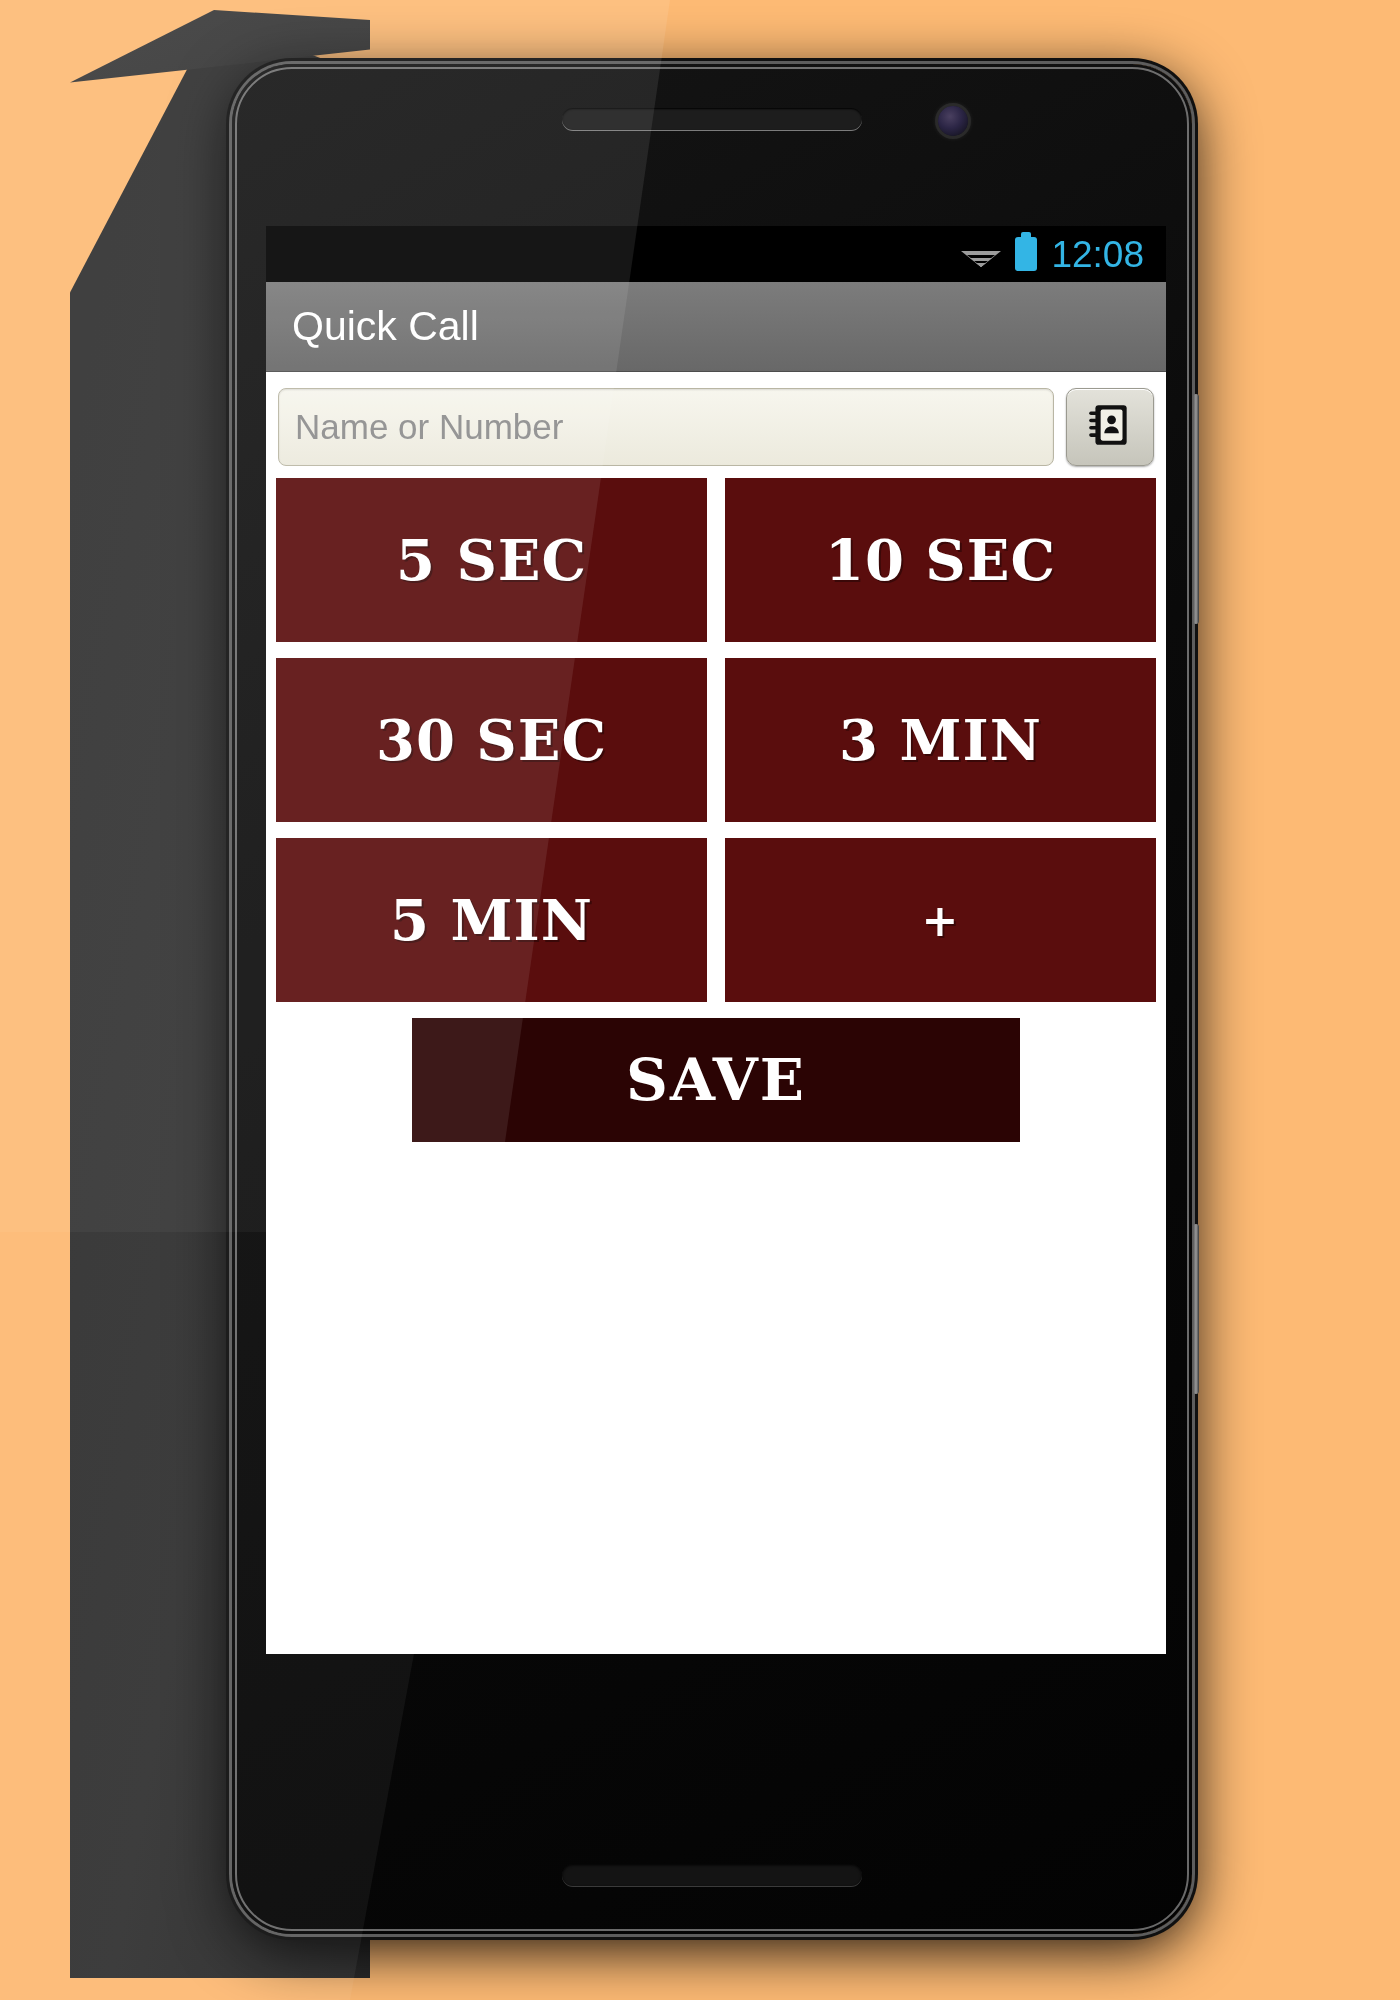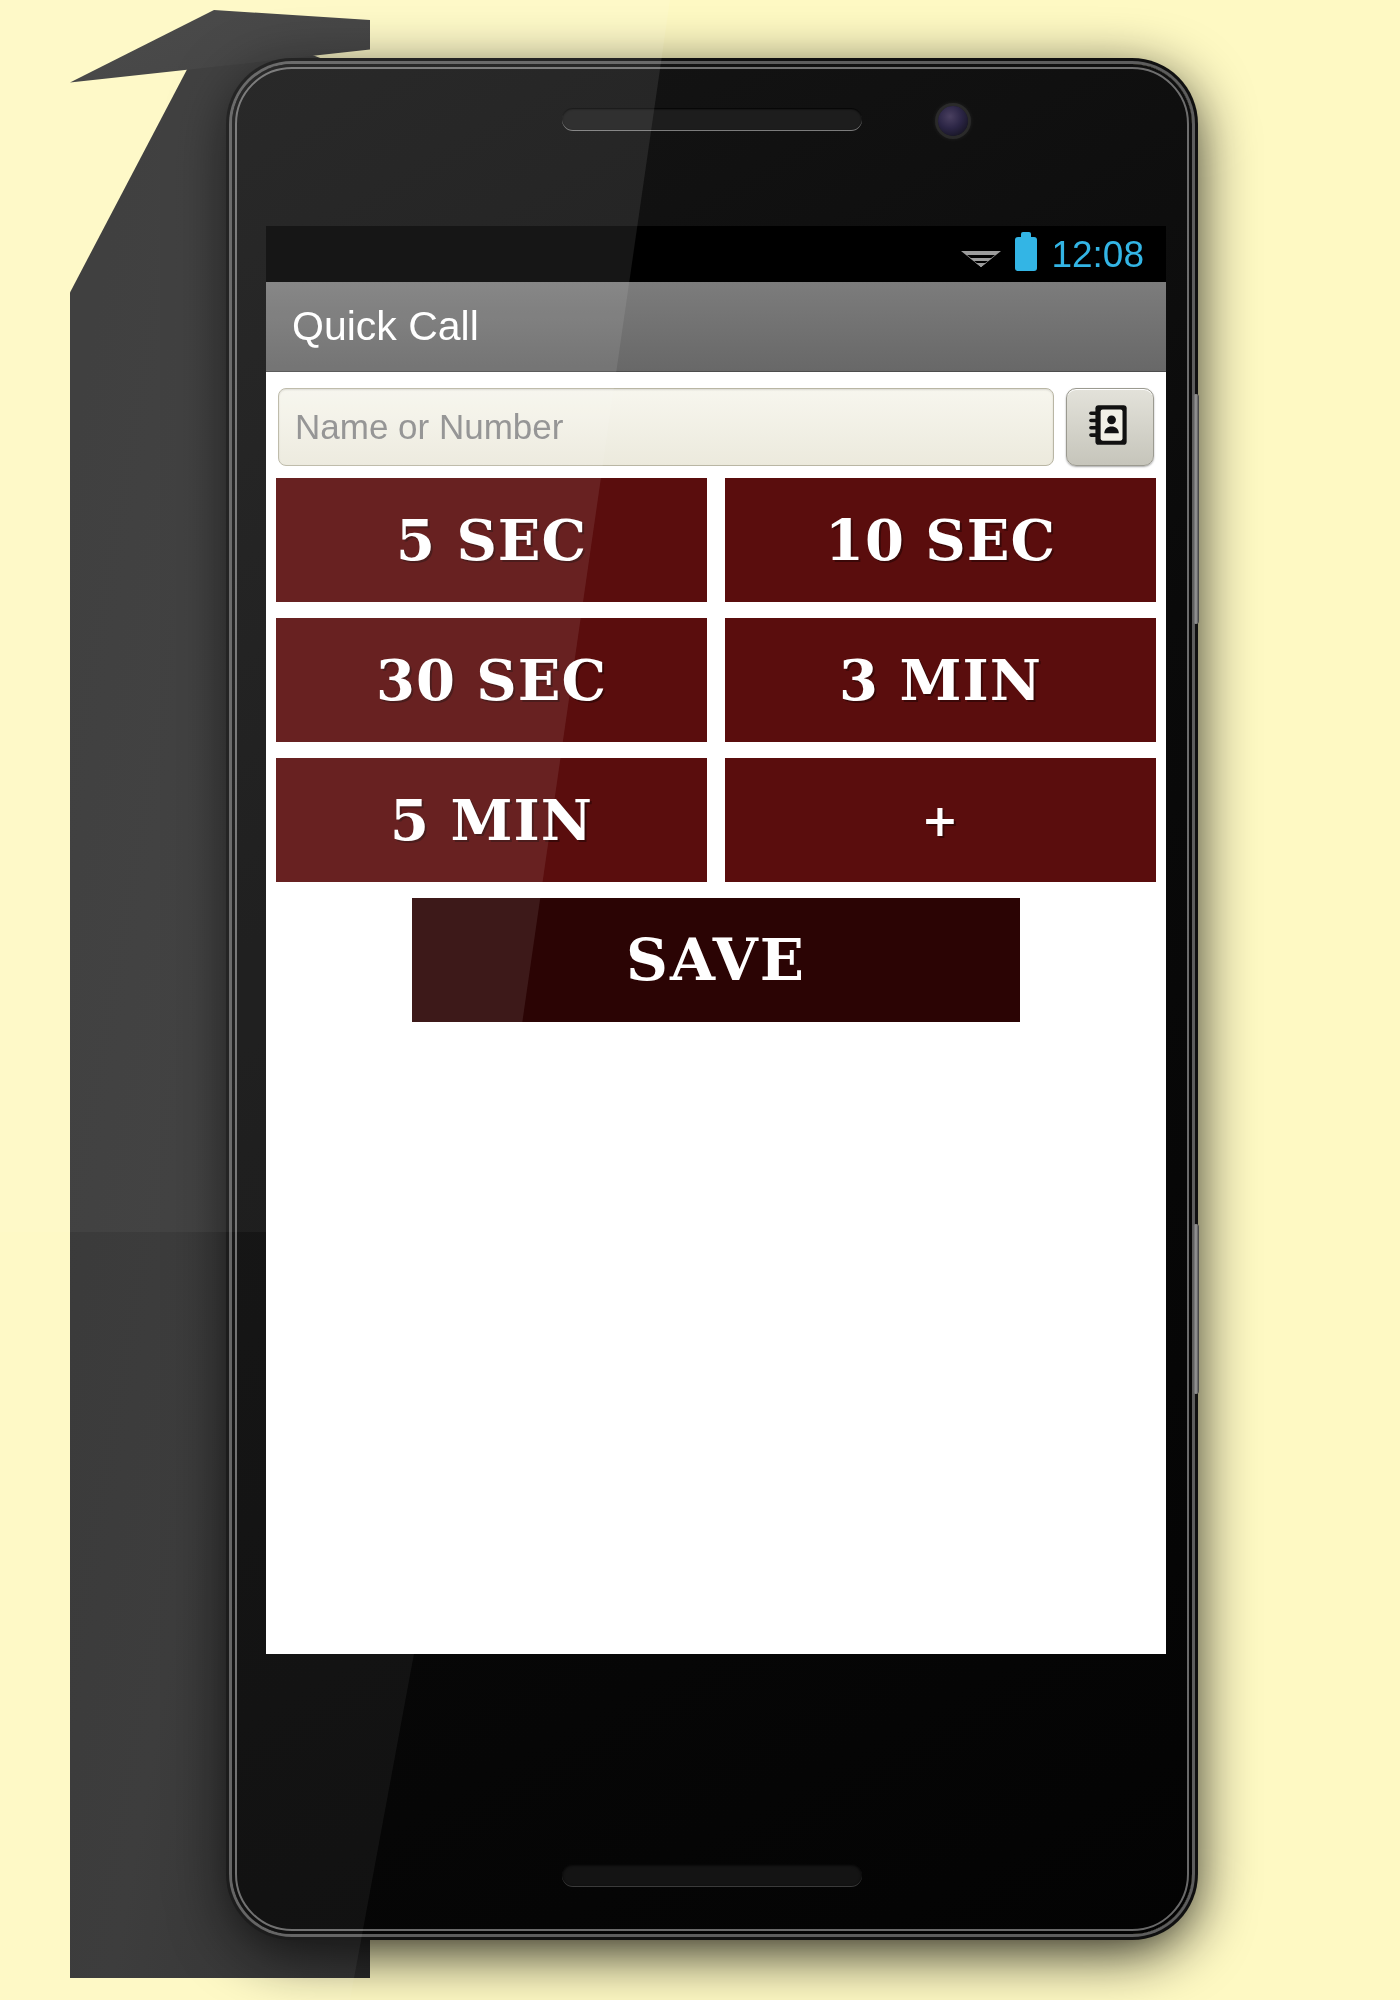--- a/index.html
+++ b/index.html
@@ -1,19 +1,19 @@
 <!DOCTYPE html>
 <html><head>
 <meta charset="utf-8">
 <style>
   * { margin:0; padding:0; box-sizing:border-box; }
   html,body { width:1400px; height:2000px; background:#000; overflow:hidden; }
   body { font-family:"Liberation Sans", sans-serif; }
 
-  #stage { position:relative; width:1400px; height:2000px; background:#fef9c3; }
+  #stage { position:relative; width:1400px; height:2000px; background:#fdba74; }
 
   
   .backdrop-panel {
     position:absolute; left:70px; top:18px; width:300px; height:1960px;
     background:linear-gradient(100deg,#2e2e2e 0%,#333 60%,#2a2a2a 100%);
     clip-path: polygon(48% 0%, 100% 3%, 100% 100%, 0% 100%, 0% 14%);
     z-index:1;
   }
   .backdrop-top {
     position:absolute; left:70px; top:10px; width:300px; height:330px;
@@ -111,21 +111,21 @@
   .contacts-btn{
     width:88px; height:78px; border-radius:10px;
     background:linear-gradient(180deg,#e3e2da,#c6c5bb);
     border:1px solid #9b9a90; box-shadow:0 1px 2px rgba(0,0,0,.35), inset 0 1px 0 #fff;
     display:flex; align-items:center; justify-content:center;
   }
 
   .btn-grid{ margin-top:12px; }
   .btn-row{ display:flex; gap:18px; margin-bottom:16px; }
   .tbtn{
-    flex:1; height:124px; background:#5a0d0d;
+    flex:1; height:164px; background:#5a0d0d;
     display:flex; align-items:center; justify-content:center;
     color:#fff; font-family:"DejaVu Serif", serif; font-weight:bold;
     font-size:56px; letter-spacing:1px;
     text-shadow:2px 2px 0 rgba(0,0,0,.35);
   }
   .tbtn.plus{ font-size:44px; }
   .save-row{ display:flex; justify-content:center; margin-top:16px; }
   .save-btn{
     width:608px; height:124px; background:#2b0404;
     display:flex; align-items:center; justify-content:center;

